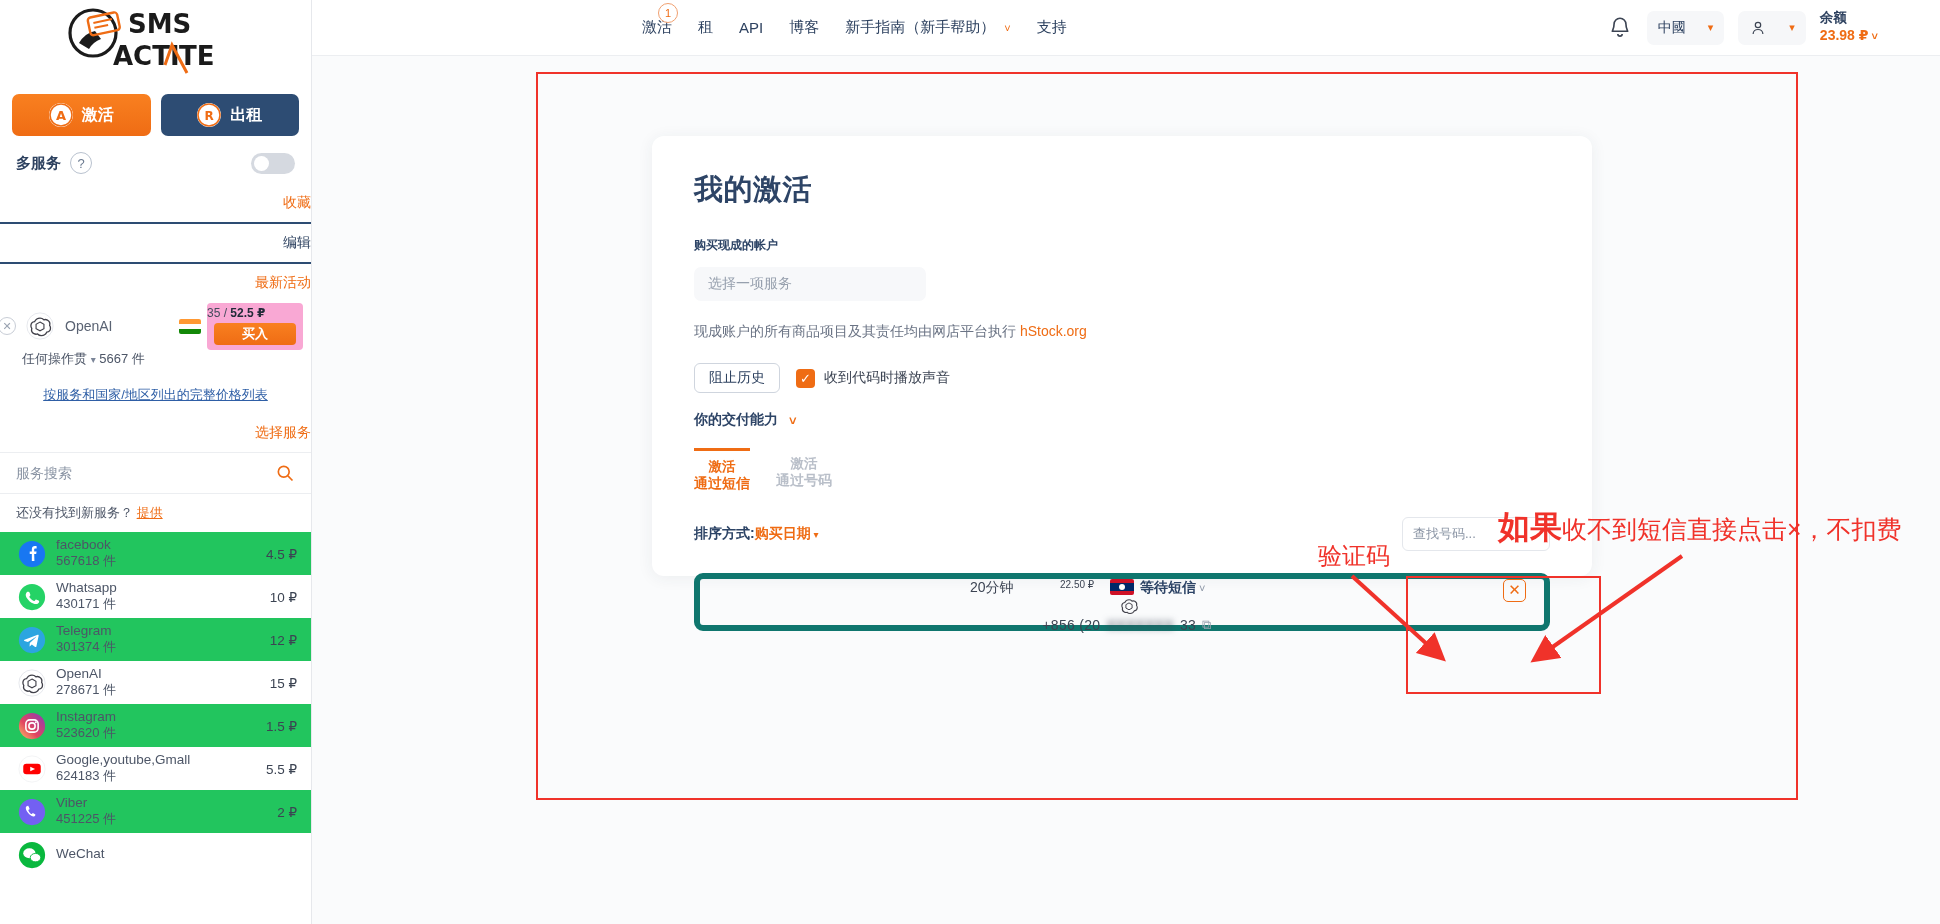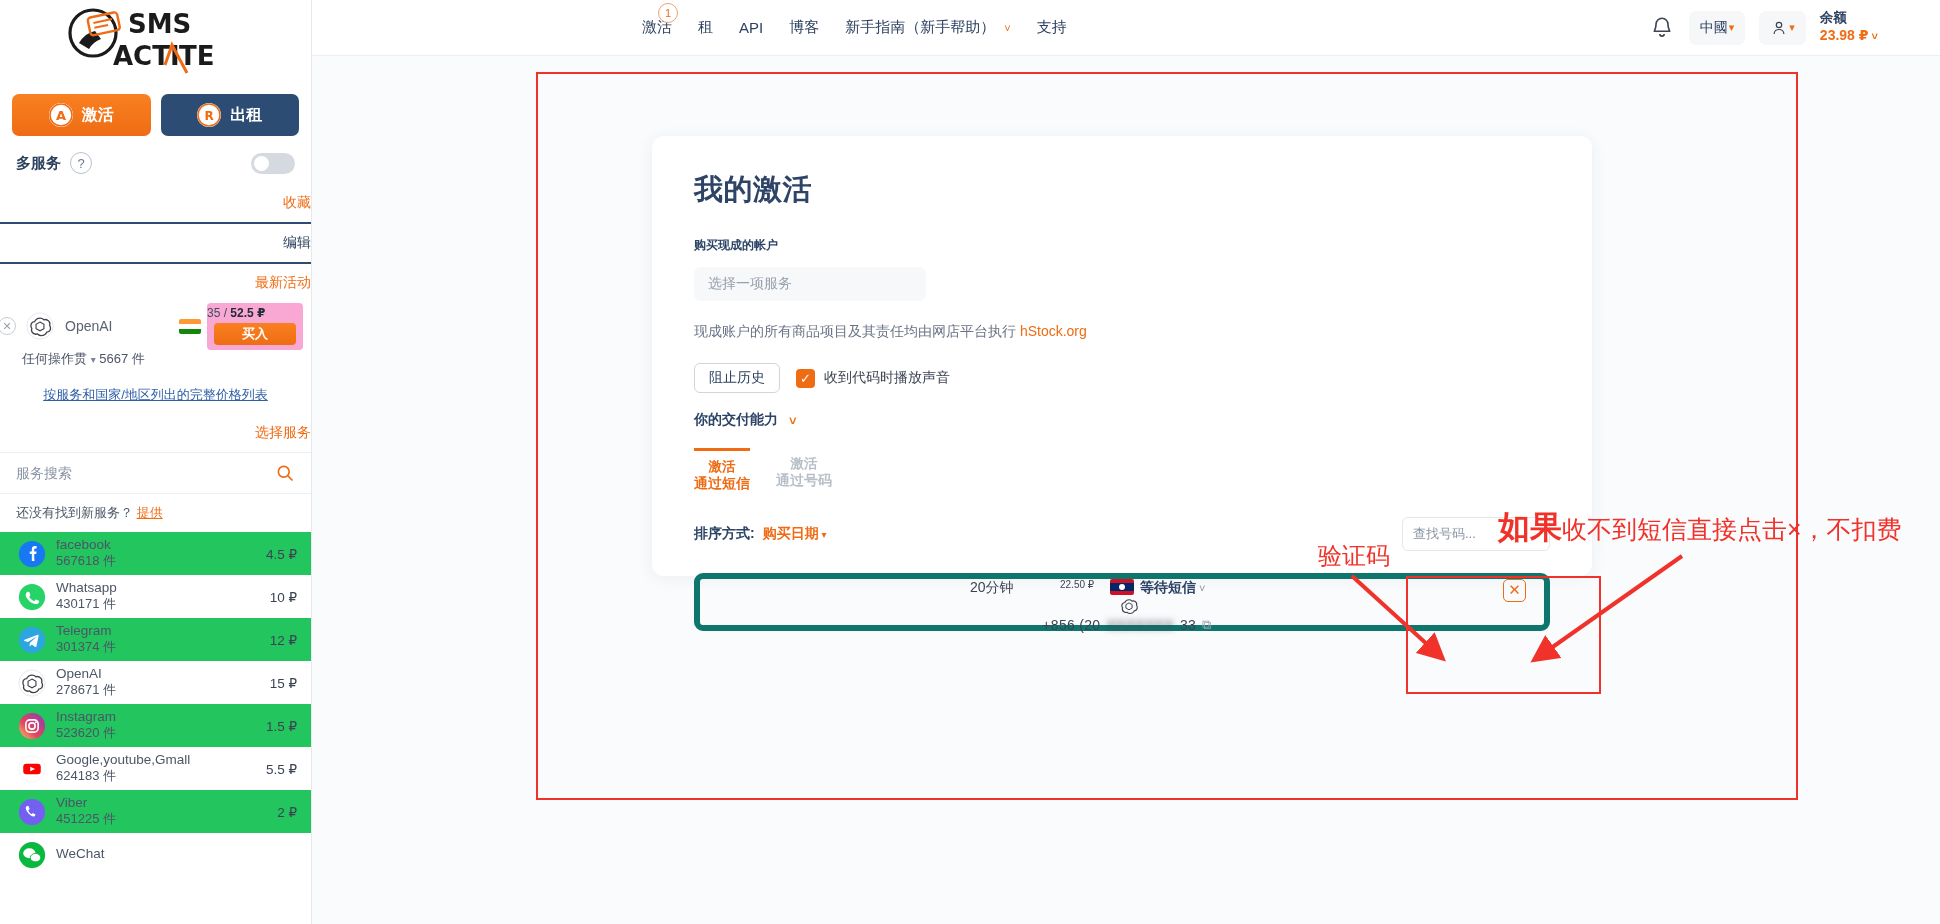--- a/index.html
+++ b/index.html
@@ -91,21 +91,21 @@
   .nav { display:flex; align-items:center; gap:26px; margin-left:330px; }
   .nav-item { position:relative; font-size:15px; color:#2e4260; font-weight:500; cursor:pointer; }
   .nav-badge { position:absolute; left:16px; top:-15px; width:20px; height:20px; border-radius:50%;
     border:1px solid #f0a070; color:#ef6c14; font-size:11px; background:#fff;
     display:flex; align-items:center; justify-content:center; }
   .nav-chev { color:#ef6c14; font-size:11px; margin-left:5px; }
 
   .top-right { margin-left:auto; display:flex; align-items:center; gap:14px; padding-right:62px; }
   .bell { width:26px;height:26px;cursor:pointer;}
   .pill { height:34px; background:#f6f7f9; border-radius:7px; display:flex; align-items:center;
-    gap:1px; padding:0 11px; font-size:14px; color:#2e4260; cursor:pointer; }
+    gap:22px; padding:0 11px; font-size:14px; color:#2e4260; cursor:pointer; }
   .pill .chev { color:#ef6c14; font-size:11px; }
   .balance { line-height:1.25; cursor:pointer; }
   .balance .lbl { font-size:13.5px; font-weight:700; color:#2e4260; }
   .balance .amt { font-size:14px; font-weight:700; color:#ef6c14; }
   .balance .amt .chev { font-size:11px; }
 
   
   #main { position:absolute; left:312px; top:56px; right:0; bottom:0; background:#fafbfc; overflow:hidden;}
   #card { position:absolute; left:340px; top:80px; width:940px; height:440px;
      background:#fff; border-radius:12px; box-shadow:0 2px 16px rgba(40,50,70,.07); padding:34px 42px;}
@@ -127,21 +127,21 @@
 
   .tabs { margin-top:19px; display:flex; gap:26px; }
   .tab { text-align:center; line-height:1.2; cursor:pointer; padding-top:8px; }
   .tab .t1 { font-size:13.5px; font-weight:700; }
   .tab .t2 { font-size:14px; font-weight:700; }
   .tab.active { color:#ef6c14; border-top:3px solid #ef6c14; }
   .tab.inactive { color:#b9bfc9; }
 
   .sort-row { margin-top:25px; display:flex; align-items:center; }
   .sort-lbl { font-size:14px; font-weight:700; color:#2d4466; }
-  .sort-val { font-size:14px; font-weight:700; color:#ef6c14; margin-left:8px; cursor:pointer; }
+  .sort-val { font-size:14px; font-weight:700; color:#ef6c14; margin-left:0; cursor:pointer; }
   .sort-val .caret { font-size:10px; }
   .find-box { margin-left:auto; width:148px; height:34px; background:#fff; border:1px solid #e4e7ec;
      border-radius:6px; display:flex; align-items:center; padding:0 10px; }
   .find-box input { border:0;outline:0;flex:1;font-size:13px;color:#3c4453;font-family:inherit;background:transparent;}
   .find-box input::placeholder{color:#8a94a4;}
 
   .num-row { margin-top:22px; height:58px; border:6px solid #0f766e; border-radius:9px;
      display:flex; align-items:center; padding:0 10px;flex-direction:column; }
   .flag-la { width:24px;height:16px;position:relative;border-radius:2px;overflow:hidden;flex:none;}
   .num-openai { width:22px;height:22px;margin-left:14px;flex:none;}

